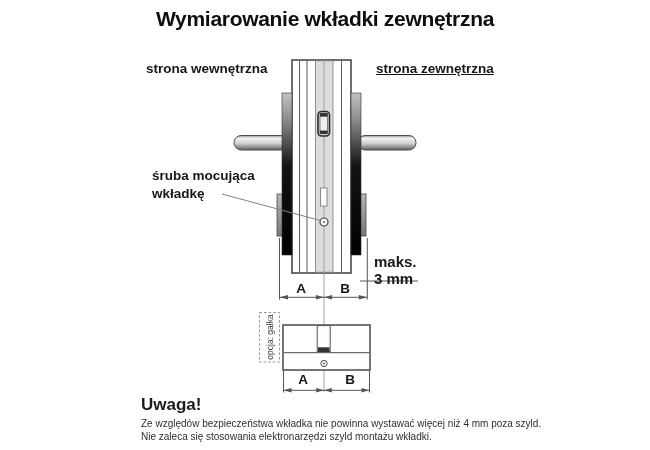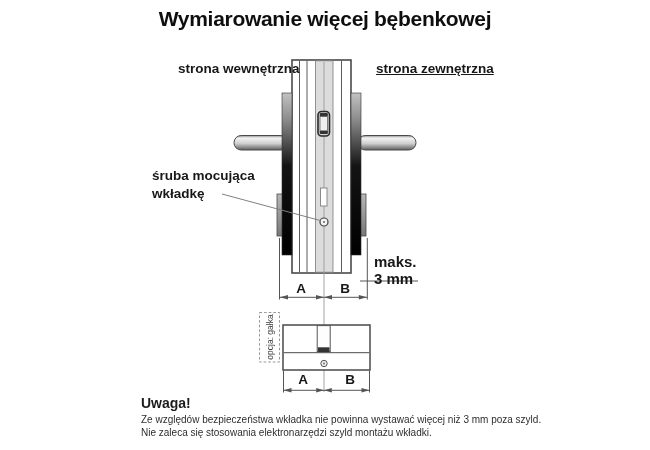--- a/index.html
+++ b/index.html
@@ -16,21 +16,21 @@
   .side-label{ font-size:13.5px; font-weight:700; color:#171717; white-space:nowrap; }
   .screw-label{ left:152px; top:167px; font-size:13.5px; font-weight:700; line-height:18px; color:#171717; }
   .max-label{ left:374px; top:245px; font-size:15px; font-weight:700; line-height:17px; color:#171717;margin-top:8px; }
   .dim-label{ font-size:13.5px; font-weight:700; text-align:center; width:20px; color:#171717; }
   .knob-label{
     left:244.75px; top:327.25px; width:49.5px; height:20px;
     transform:rotate(-90deg); text-align:center; line-height:20px;
     font-size:8.5px; color:#3d3d3d; white-space:nowrap;
   }
   .note{ left:141px; top:395px; width:420px; }
-  .note-heading{ font-size:14px; font-weight:700; color:#1c1c1c; margin-bottom:2px; }
+  .note-heading{ font-size:17px; font-weight:700; color:#1c1c1c; margin-bottom:2px; }
   .note-line{ font-size:10px; line-height:13.4px; color:#2e2e2e; }
   svg{ position:absolute; left:0; top:0; }
 </style>
 </head>
 <body>
 
 <div class="canvas">
 
   <svg width="650" height="450" viewBox="0 0 650 450">
     <defs>
@@ -130,23 +130,23 @@
       <line x1="283.5" y1="390.3" x2="369.5" y2="390.3"></line>
       <g fill="#555" stroke="none">
         <polygon points="283.5,390.3 291.5,388.1 291.5,392.5"></polygon>
         <polygon points="324,390.3 316.2,388.1 316.2,392.5"></polygon>
         <polygon points="324,390.3 331.8,388.1 331.8,392.5"></polygon>
         <polygon points="369.5,390.3 361.5,388.1 361.5,392.5"></polygon>
       </g>
     </g>
   </svg>
 
-  <div class="abs page-title">Wymiarowanie więcej bębenkowej</div>
+  <div class="abs page-title">Wymiarowanie wkładki zewnętrzna</div>
 
-  <div class="abs side-label" style="left:146px; top:61px;margin-left:32px;">strona wewnętrzna</div>
+  <div class="abs side-label" style="left:146px; top:61px;">strona wewnętrzna</div>
   <div class="abs side-label" style="left:376px; top:61px;text-decoration:underline;">strona zewnętrzna</div>
 
   <div class="abs screw-label">
     <div>śruba mocująca</div>
     <div>wkładkę</div>
   </div>
 
   <div class="abs max-label">
     <div>maks.</div>
     <div>3 mm</div>
@@ -155,17 +155,17 @@
   <div class="abs dim-label" style="left:291px; top:281px;">A</div>
   <div class="abs dim-label" style="left:335px; top:281px;">B</div>
 
   <div class="abs dim-label" style="left:293px; top:372px;">A</div>
   <div class="abs dim-label" style="left:340px; top:372px;">B</div>
 
   <div class="abs knob-label">opcja: gałka</div>
 
   <div class="abs note">
     <div class="note-heading">Uwaga!</div>
-    <div class="note-line">Ze względów bezpieczeństwa wkładka nie powinna wystawać więcej niż 3 mm poza szyld.</div>
+    <div class="note-line">Ze względów bezpieczeństwa wkładka nie powinna wystawać więcej niż 4 mm poza szyld.</div>
     <div class="note-line">Nie zaleca się stosowania elektronarzędzi  szyld montażu wkładki.</div>
   </div>
 
 </div>
 
 </body></html>

